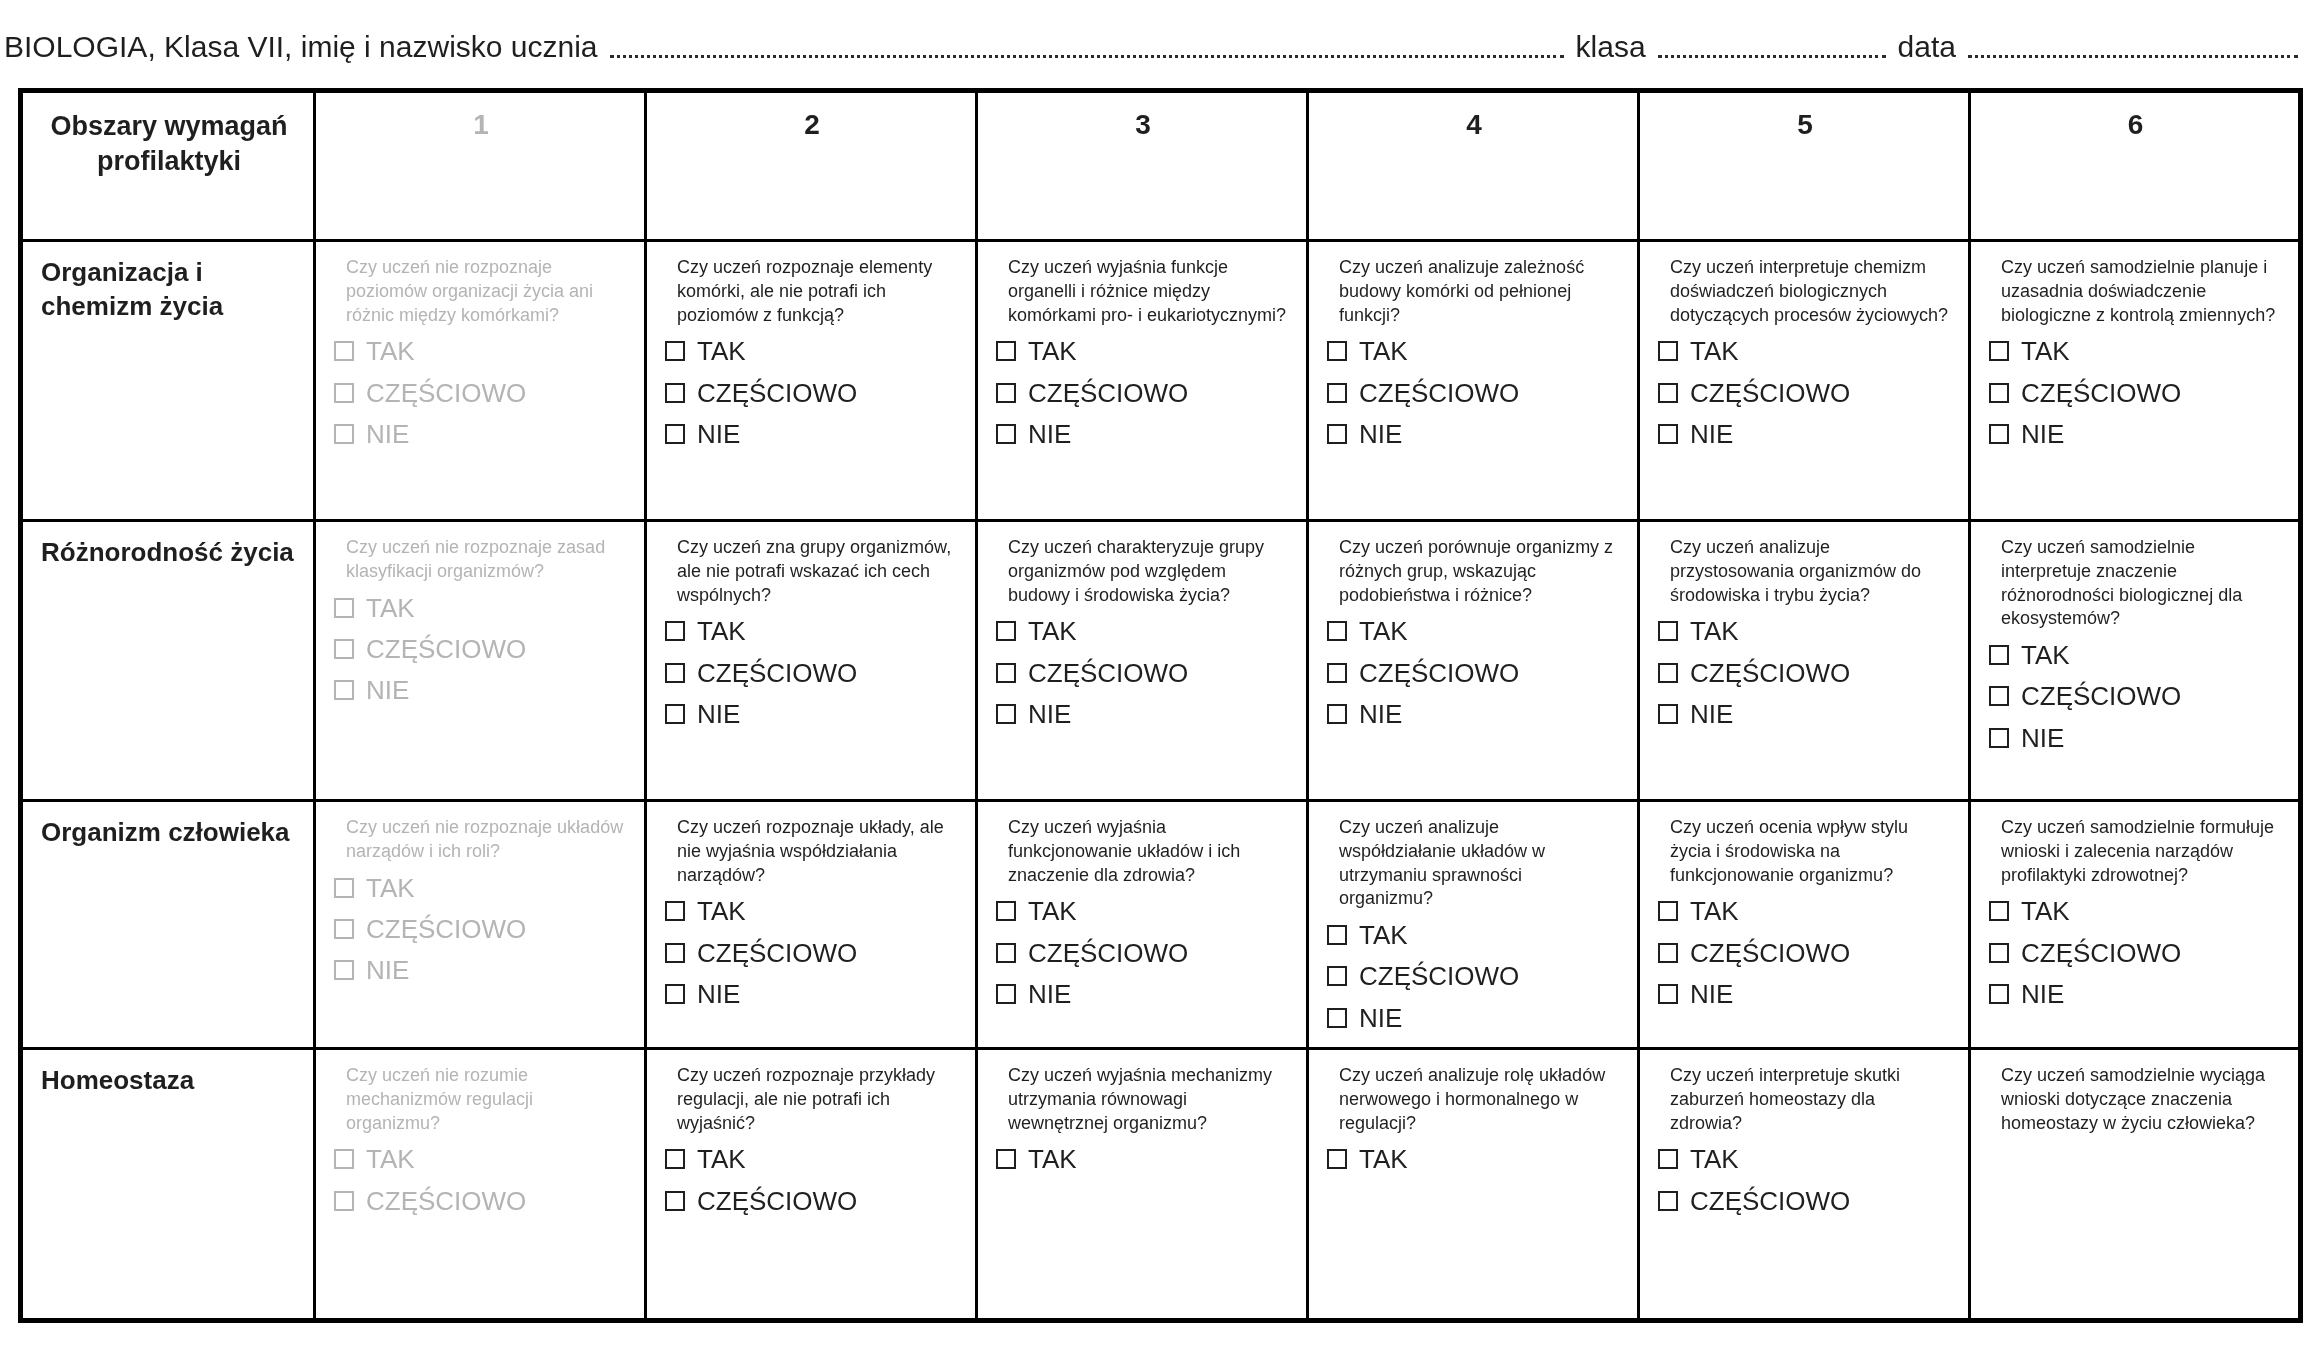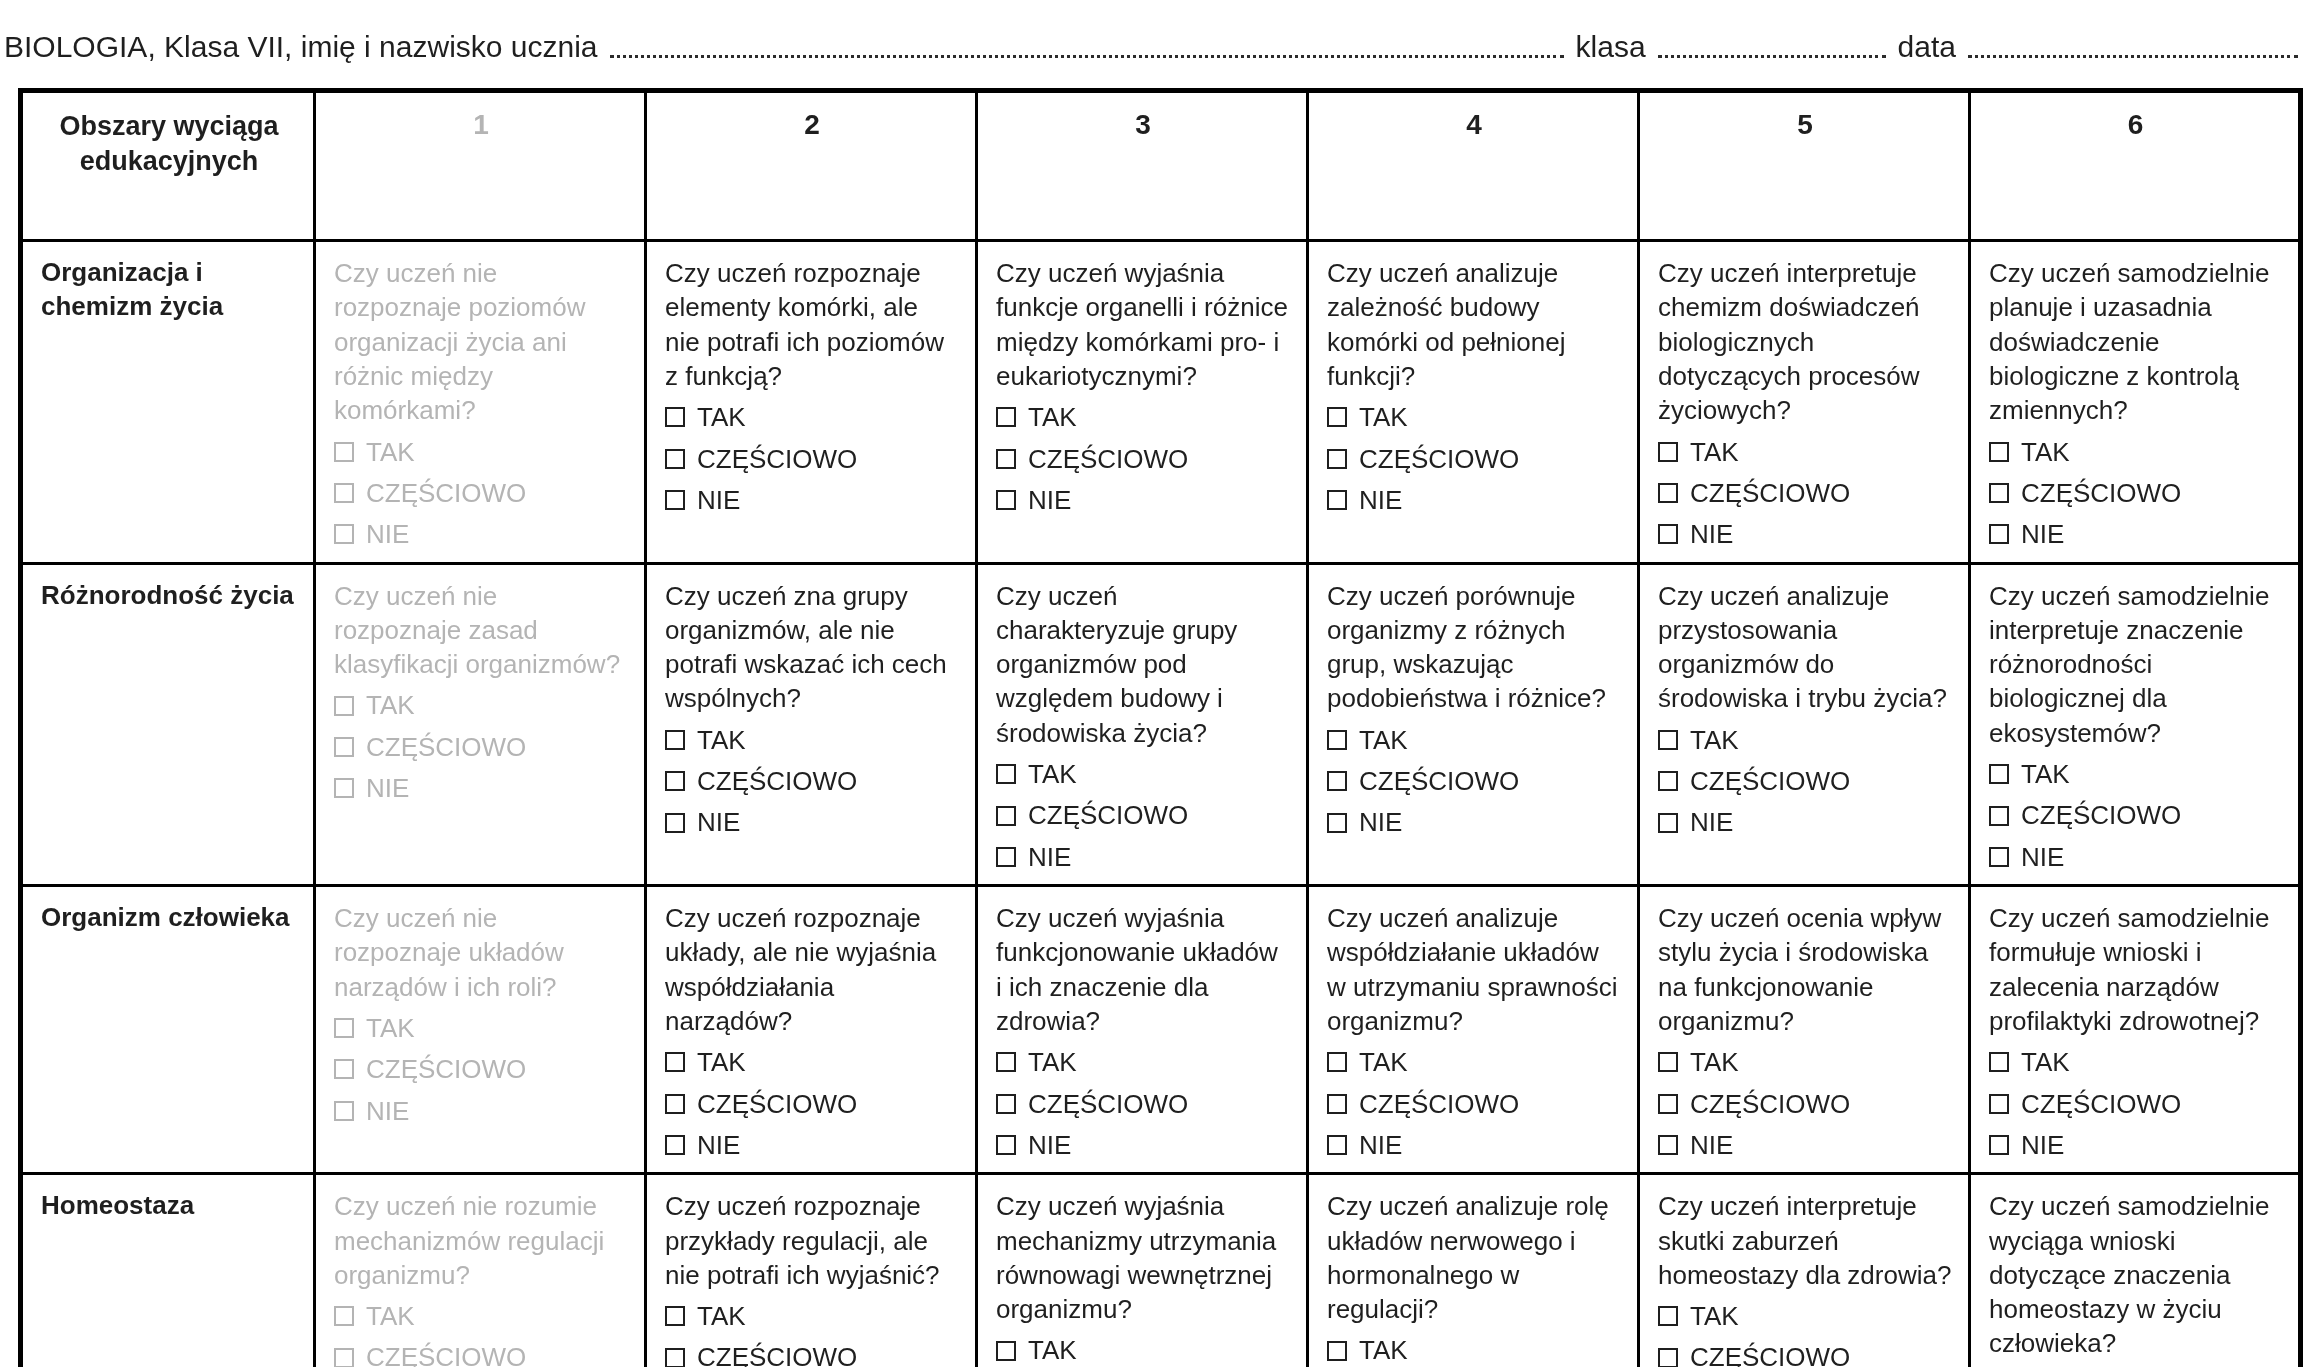--- a/index.html
+++ b/index.html
@@ -44,21 +44,21 @@
     text-align:center;vertical-align:top;
     font-weight:700;font-size:27px;line-height:1.3;padding-top:16px;
   }
   th.level{
     text-align:center;vertical-align:top;
     font-weight:700;font-size:28px;padding-top:16px;
   }
   th.area{
     font-weight:700;font-size:26px;line-height:1.3;
   }
-  .q{font-size:26px;line-height:1.32;margin:0 0 6px 0;}
+  .q{font-size:18px;line-height:1.32;margin:0 0 6px 12px;}
   .opt{
     display:flex;align-items:center;gap:12px;
     font-size:26px;line-height:1.32;margin:7px 0 0 0;
   }
   .cb{
     width:20px;height:20px;flex:none;display:inline-block;
     border:2.5px solid currentColor;background:transparent;
     box-sizing:border-box;
   }
   .muted{color:var(--muted);}
@@ -80,21 +80,21 @@
     <col style="width:294px">
     <col style="width:331px">
       <col style="width:331px">
       <col style="width:331px">
     <col style="width:331px">
       <col style="width:331px">
       <col style="width:331px">
   </colgroup>
   <thead>
     <tr class="head-row">
-      <th class="corner">Obszary wyciąga edukacyjnych</th>
+      <th class="corner">Obszary wymagań profilaktyki</th>
 
     <th class="level muted">1</th>
         <th class="level">2</th>
         <th class="level">3</th>
         <th class="level">4</th>
         <th class="level">5</th>
         <th class="level">6</th>
       </tr>
   </thead>
   <tbody id="rubric-body">

